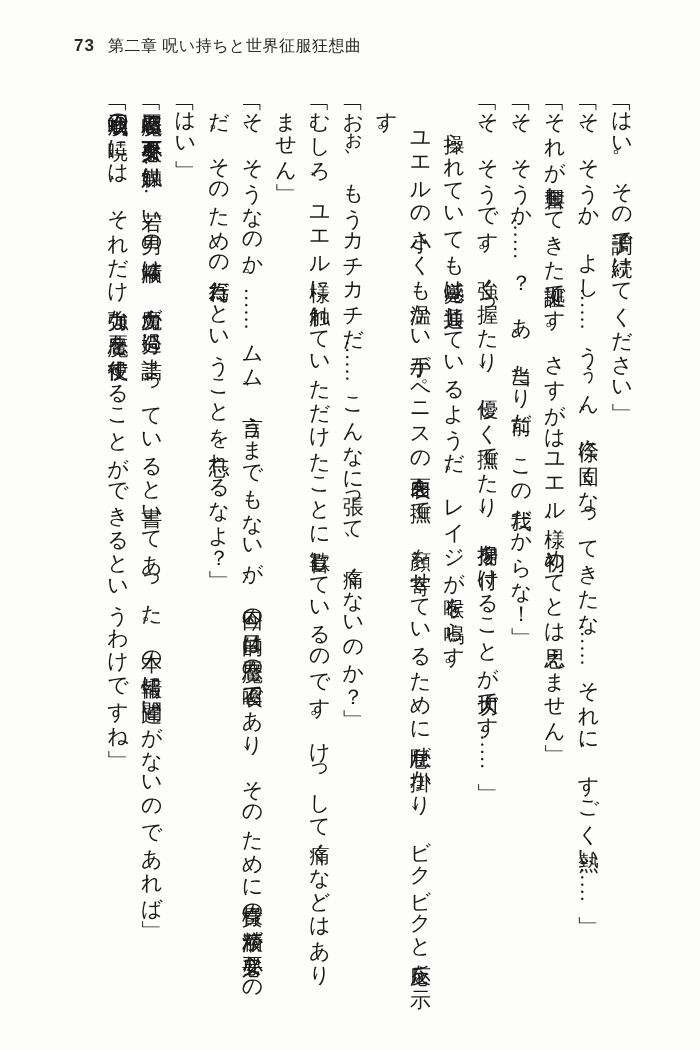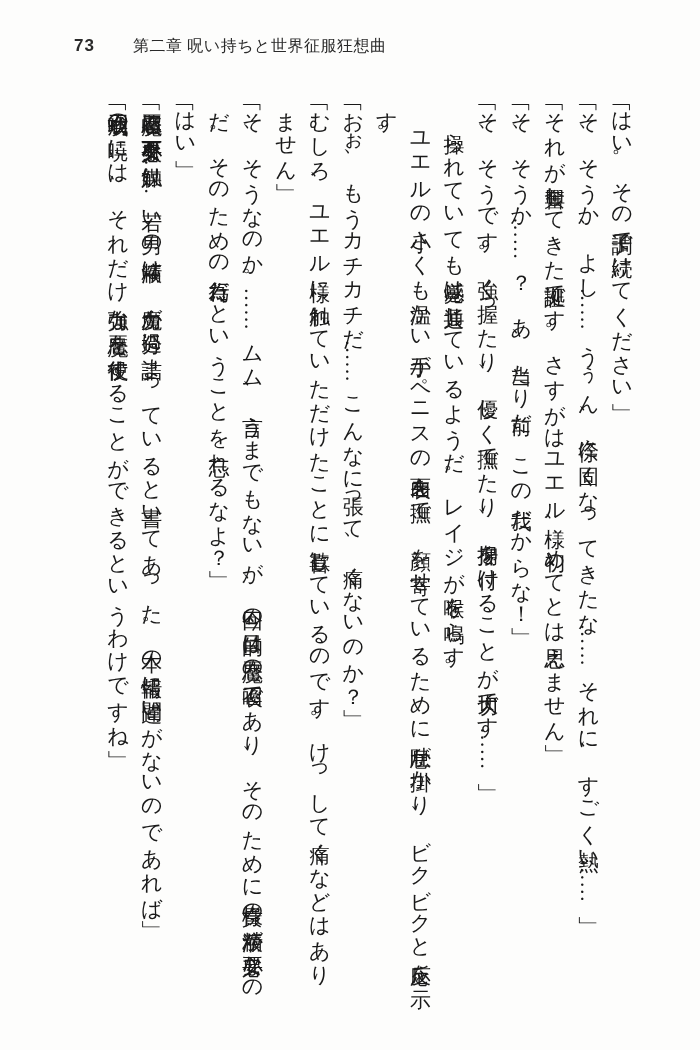--- a/index.html
+++ b/index.html
@@ -19,33 +19,32 @@
     position: absolute;
     inset: 0;
     background: #fdfdfc;
   }
   .running-header {
     position: absolute;
     top: 36px;
     left: 74px;
     display: flex;
     align-items: baseline;
-    gap: 2px;
+    gap: 13px;
     font-family: "Liberation Sans", "DejaVu Sans", sans-serif;
     color: #2a2a2a;
   }
   .page-number {
     font-size: 17px;
     font-weight: bold;
     letter-spacing: 1px;
   }
   .chapter-title {
     font-size: 16px;
     letter-spacing: 0.5px;
-    margin-left: 36px;
   }
   .body-text {
     position: absolute;
     top: 97px;
     right: 62px;
     height: 896px;
     writing-mode: vertical-rl;
     text-orientation: mixed;
     font-size: 21px;
     line-height: 1.6;

